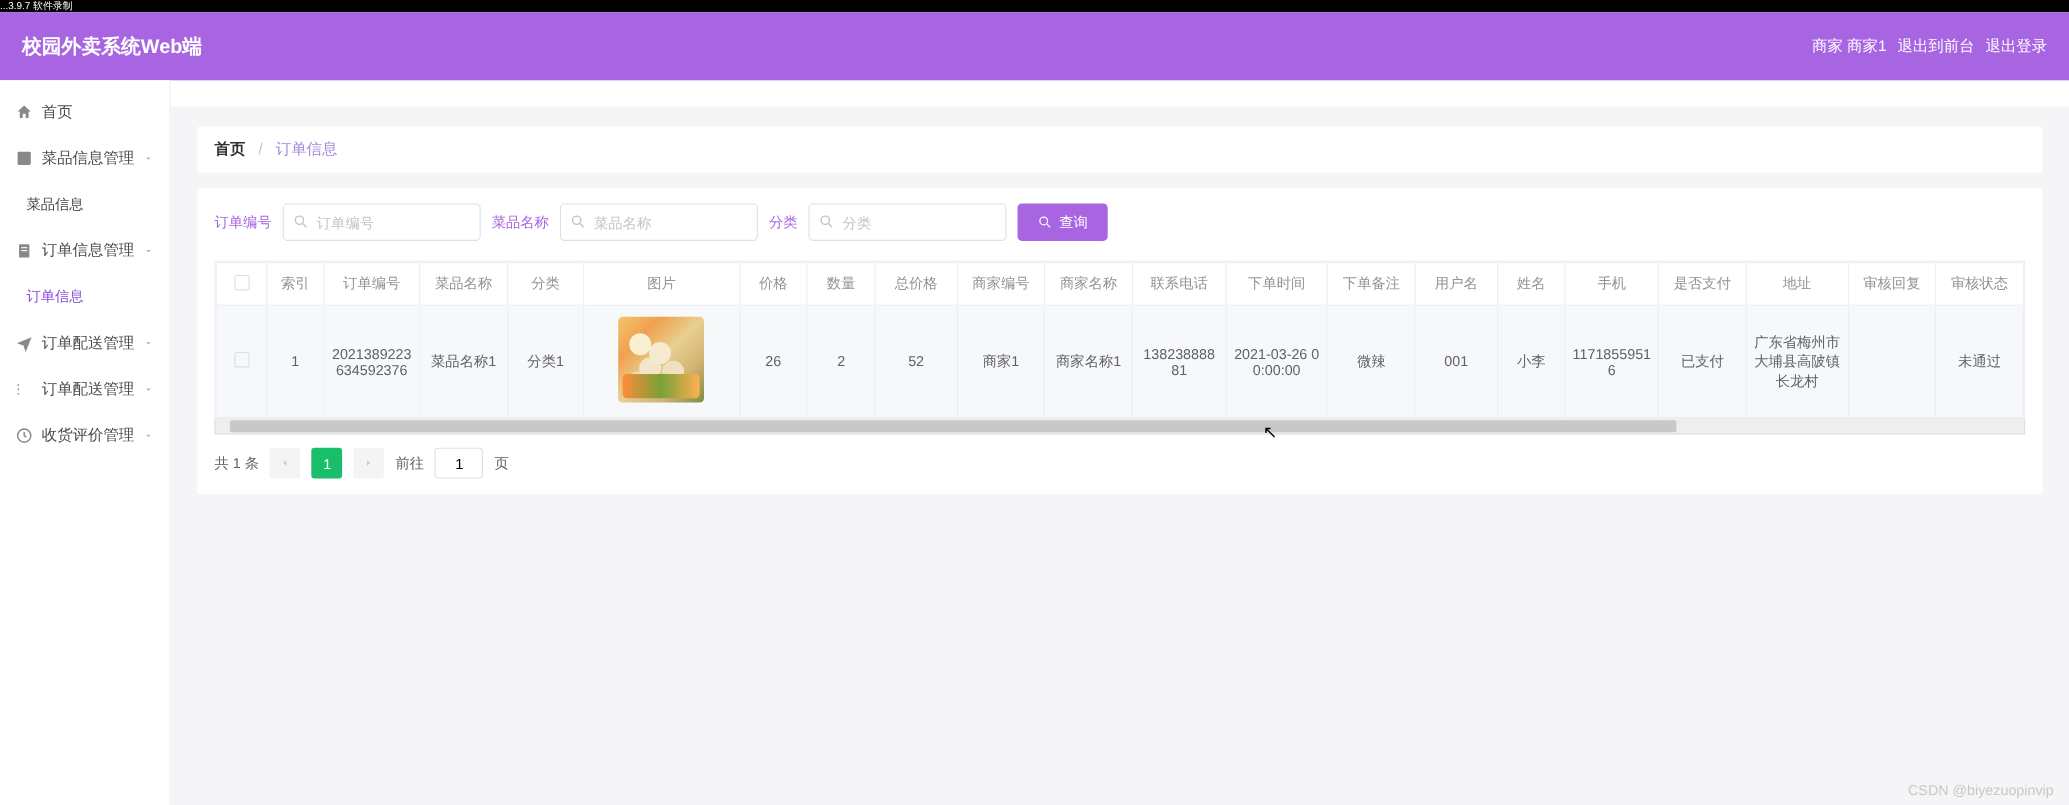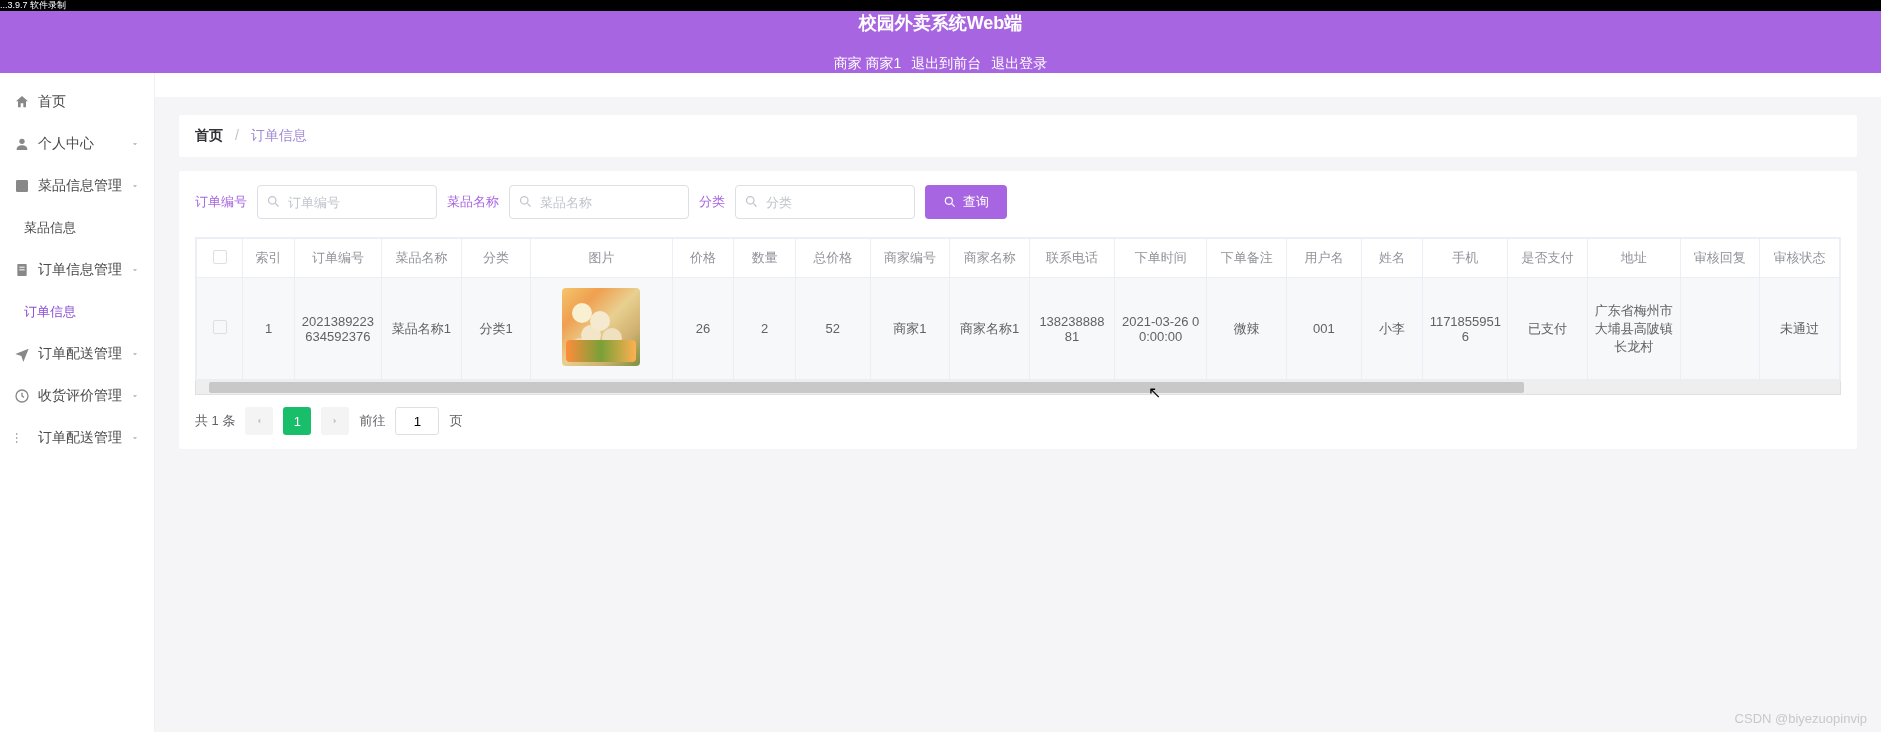--- a/index.html
+++ b/index.html
@@ -1,18 +1,18 @@
 <!DOCTYPE html>
 <html><head>
 <meta charset="utf-8">
 <style>
 * { box-sizing: border-box; margin: 0; padding: 0; }
 body { font-family: "Microsoft YaHei", Arial, sans-serif; font-size: 13px; color: #606266; background: #fff; }
 .topstrip { width: 100%; height: 11px; background: #000; color: #fff; font-size: 9px; padding-left: 0; line-height: 11px; overflow: hidden; }
-.header { height: 62px; background: #a865e1; color: #fff; display: flex; align-items: center; justify-content: space-between; padding: 0 20px; flex-direction: column; }
+.header { height: 62px; background: #a865e1; color: #fff; display: flex; align-items: center; justify-content: space-between; padding: 0 20px; }
 .header-title { font-size: 18px; font-weight: bold; }
 .header-right { display: flex; gap: 10px; font-size: 14px; }
 .header-right span { cursor: pointer; }
 .layout { display: flex; }
 .sidebar { width: 155px; background: #fff; padding-top: 8px; font-size: 14px; color: #4a4a4a; border-right: 1px solid #f0f0f0; min-height: 660px; }
 .menu-item { display: flex; align-items: center; padding: 12px 14px; cursor: pointer; position: relative; }
 .menu-item .icon { width: 16px; height: 16px; margin-right: 8px; fill: #888; flex-shrink: 0; }
 .menu-item .chev { margin-left: auto; width: 10px; height: 10px; fill: #b0b0b0; }
 .sub-item { padding: 12px 14px 12px 24px; cursor: pointer; font-size: 13px; }
 .sub-item.active { color: #8a4ed6; }
@@ -66,30 +66,20 @@
 <div class="layout">
   <div class="sidebar">
     <div class="menu-item">
       <svg class="icon" viewBox="0 0 24 24">
           <path d="M12 3l9 8h-3v9h-4v-6H10v6H6v-9H3z"></path>
         </svg>
       <span>首页</span>
     </div>
     <div class="menu-item">
       <svg class="icon" viewBox="0 0 24 24">
-          <circle cx="12" cy="8" r="4"></circle>
-          <path d="M4 20c0-4 4-6 8-6s8 2 8 6v1H4z"></path>
-        </svg>
-      <span>个人中心</span>
-      <svg class="chev" viewBox="0 0 24 24">
-          <path d="M7 10l5 5 5-5z"></path>
-        </svg>
-    </div>
-    <div class="menu-item">
-      <svg class="icon" viewBox="0 0 24 24">
           <rect x="3" y="3" width="18" height="18" rx="2"></rect>
         </svg>
       <span>菜品信息管理</span>
       <svg class="chev" viewBox="0 0 24 24">
           <path d="M7 10l5 5 5-5z"></path>
         </svg>
     </div>
     <div class="sub-item">菜品信息</div>
     <div class="menu-item">
       <svg class="icon" viewBox="0 0 24 24">
@@ -101,42 +91,42 @@
       <svg class="chev" viewBox="0 0 24 24">
           <path d="M7 10l5 5 5-5z"></path>
         </svg>
     </div>
     <div class="sub-item active">订单信息</div>
     <div class="menu-item">
       <svg class="icon" viewBox="0 0 24 24">
           <path d="M2 12l20-8-8 20-3-9z"></path>
         </svg>
       <span>订单配送管理</span>
-      <svg class="chev" viewBox="0 0 24 24">
-          <path d="M7 10l5 5 5-5z"></path>
-        </svg>
-    </div>
-    <div class="menu-item">
-      <svg class="icon" viewBox="0 0 24 24">
-          <circle cx="12" cy="12" r="9" fill="none" stroke="#888" stroke-width="2"></circle>
-          <path d="M12 7v5l3 2" stroke="#888" stroke-width="2" fill="none"></path>
-        </svg>
-      <span>收货评价管理</span>
       <svg class="chev" viewBox="0 0 24 24">
           <path d="M7 10l5 5 5-5z"></path>
         </svg>
     </div>
     <div class="menu-item">
       <svg class="icon" viewBox="0 0 24 24">
           <path d="M4 6h14M4 12h14M4 18h14"></path>
           <rect x="3" y="5" width="2" height="2"></rect>
           <rect x="3" y="11" width="2" height="2"></rect>
           <rect x="3" y="17" width="2" height="2"></rect>
         </svg>
       <span>订单配送管理</span>
+      <svg class="chev" viewBox="0 0 24 24">
+          <path d="M7 10l5 5 5-5z"></path>
+        </svg>
+    </div>
+    <div class="menu-item">
+      <svg class="icon" viewBox="0 0 24 24">
+          <circle cx="12" cy="12" r="9" fill="none" stroke="#888" stroke-width="2"></circle>
+          <path d="M12 7v5l3 2" stroke="#888" stroke-width="2" fill="none"></path>
+        </svg>
+      <span>收货评价管理</span>
       <svg class="chev" viewBox="0 0 24 24">
           <path d="M7 10l5 5 5-5z"></path>
         </svg>
     </div>
   </div>
 
   <div class="main">
     <div class="breadcrumb">
       <span class="home">首页</span>
       <span class="sep">/</span>

